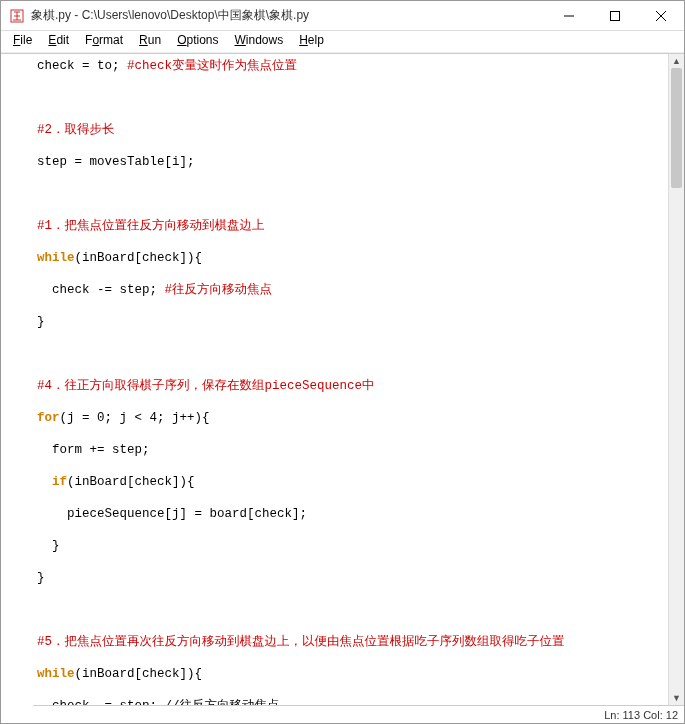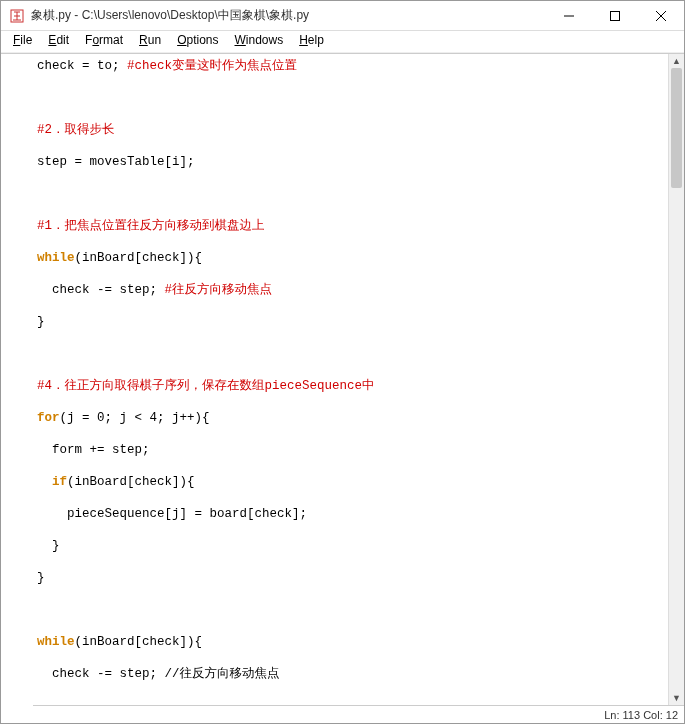--- a/index.html
+++ b/index.html
@@ -167,20 +167,21 @@
 <span class="line">    }</span>
 <span class="line"> </span>
 <span class="line cm">    #4．往正方向取得棋子序列，保存在数组pieceSequence中</span>
 <span class="line"><span>    </span><span class="kw">for</span><span>(j = 0; j &lt; 4; j++){</span></span>
 <span class="line">      form += step;</span>
 <span class="line"><span>      </span><span class="kw">if</span><span>(inBoard[check]){</span></span>
 <span class="line">        pieceSequence[j] = board[check];</span>
 <span class="line">      }</span>
 <span class="line">    }</span>
 <span class="line"> </span>
+<span class="line cm">    #5．把焦点位置再次往反方向移动到棋盘边上，以便由焦点位置根据吃子序列数组取得吃子位置</span>
 <span class="line"><span>    </span><span class="kw">while</span><span>(inBoard[check]){</span></span>
 <span class="line">      check -= step; //往反方向移动焦点</span>
 
 
 
 
 
 
 
 

